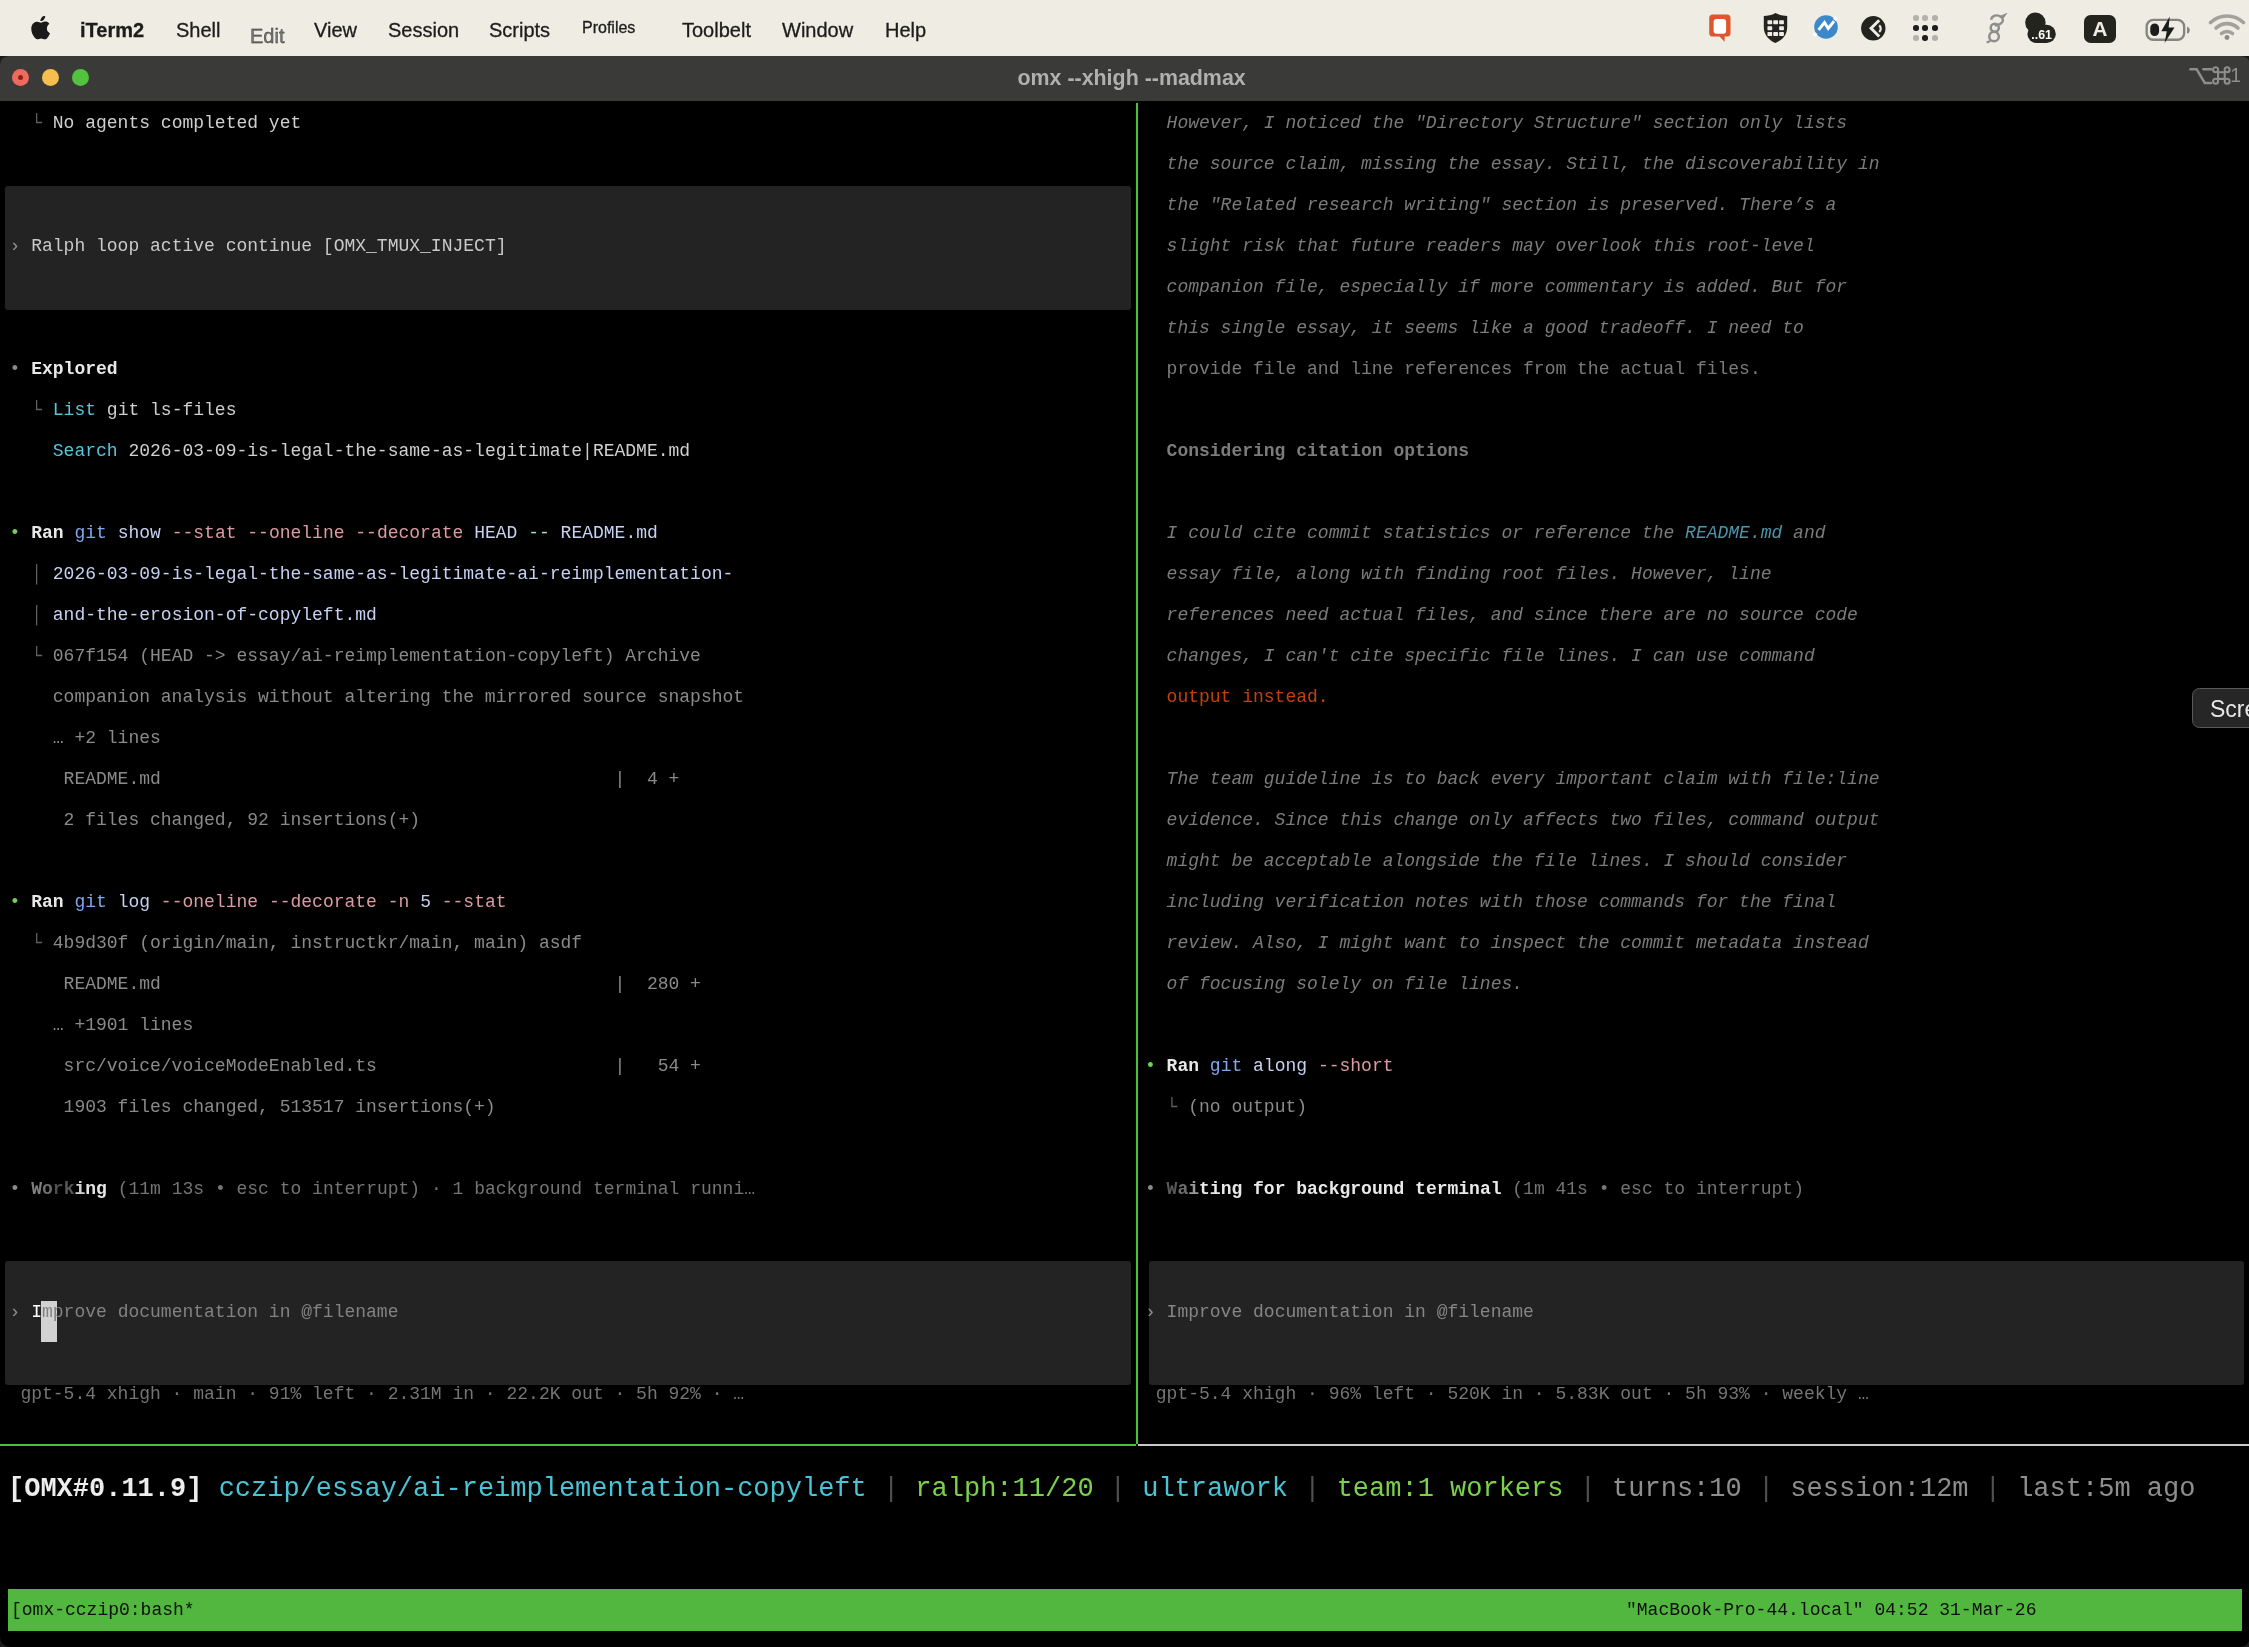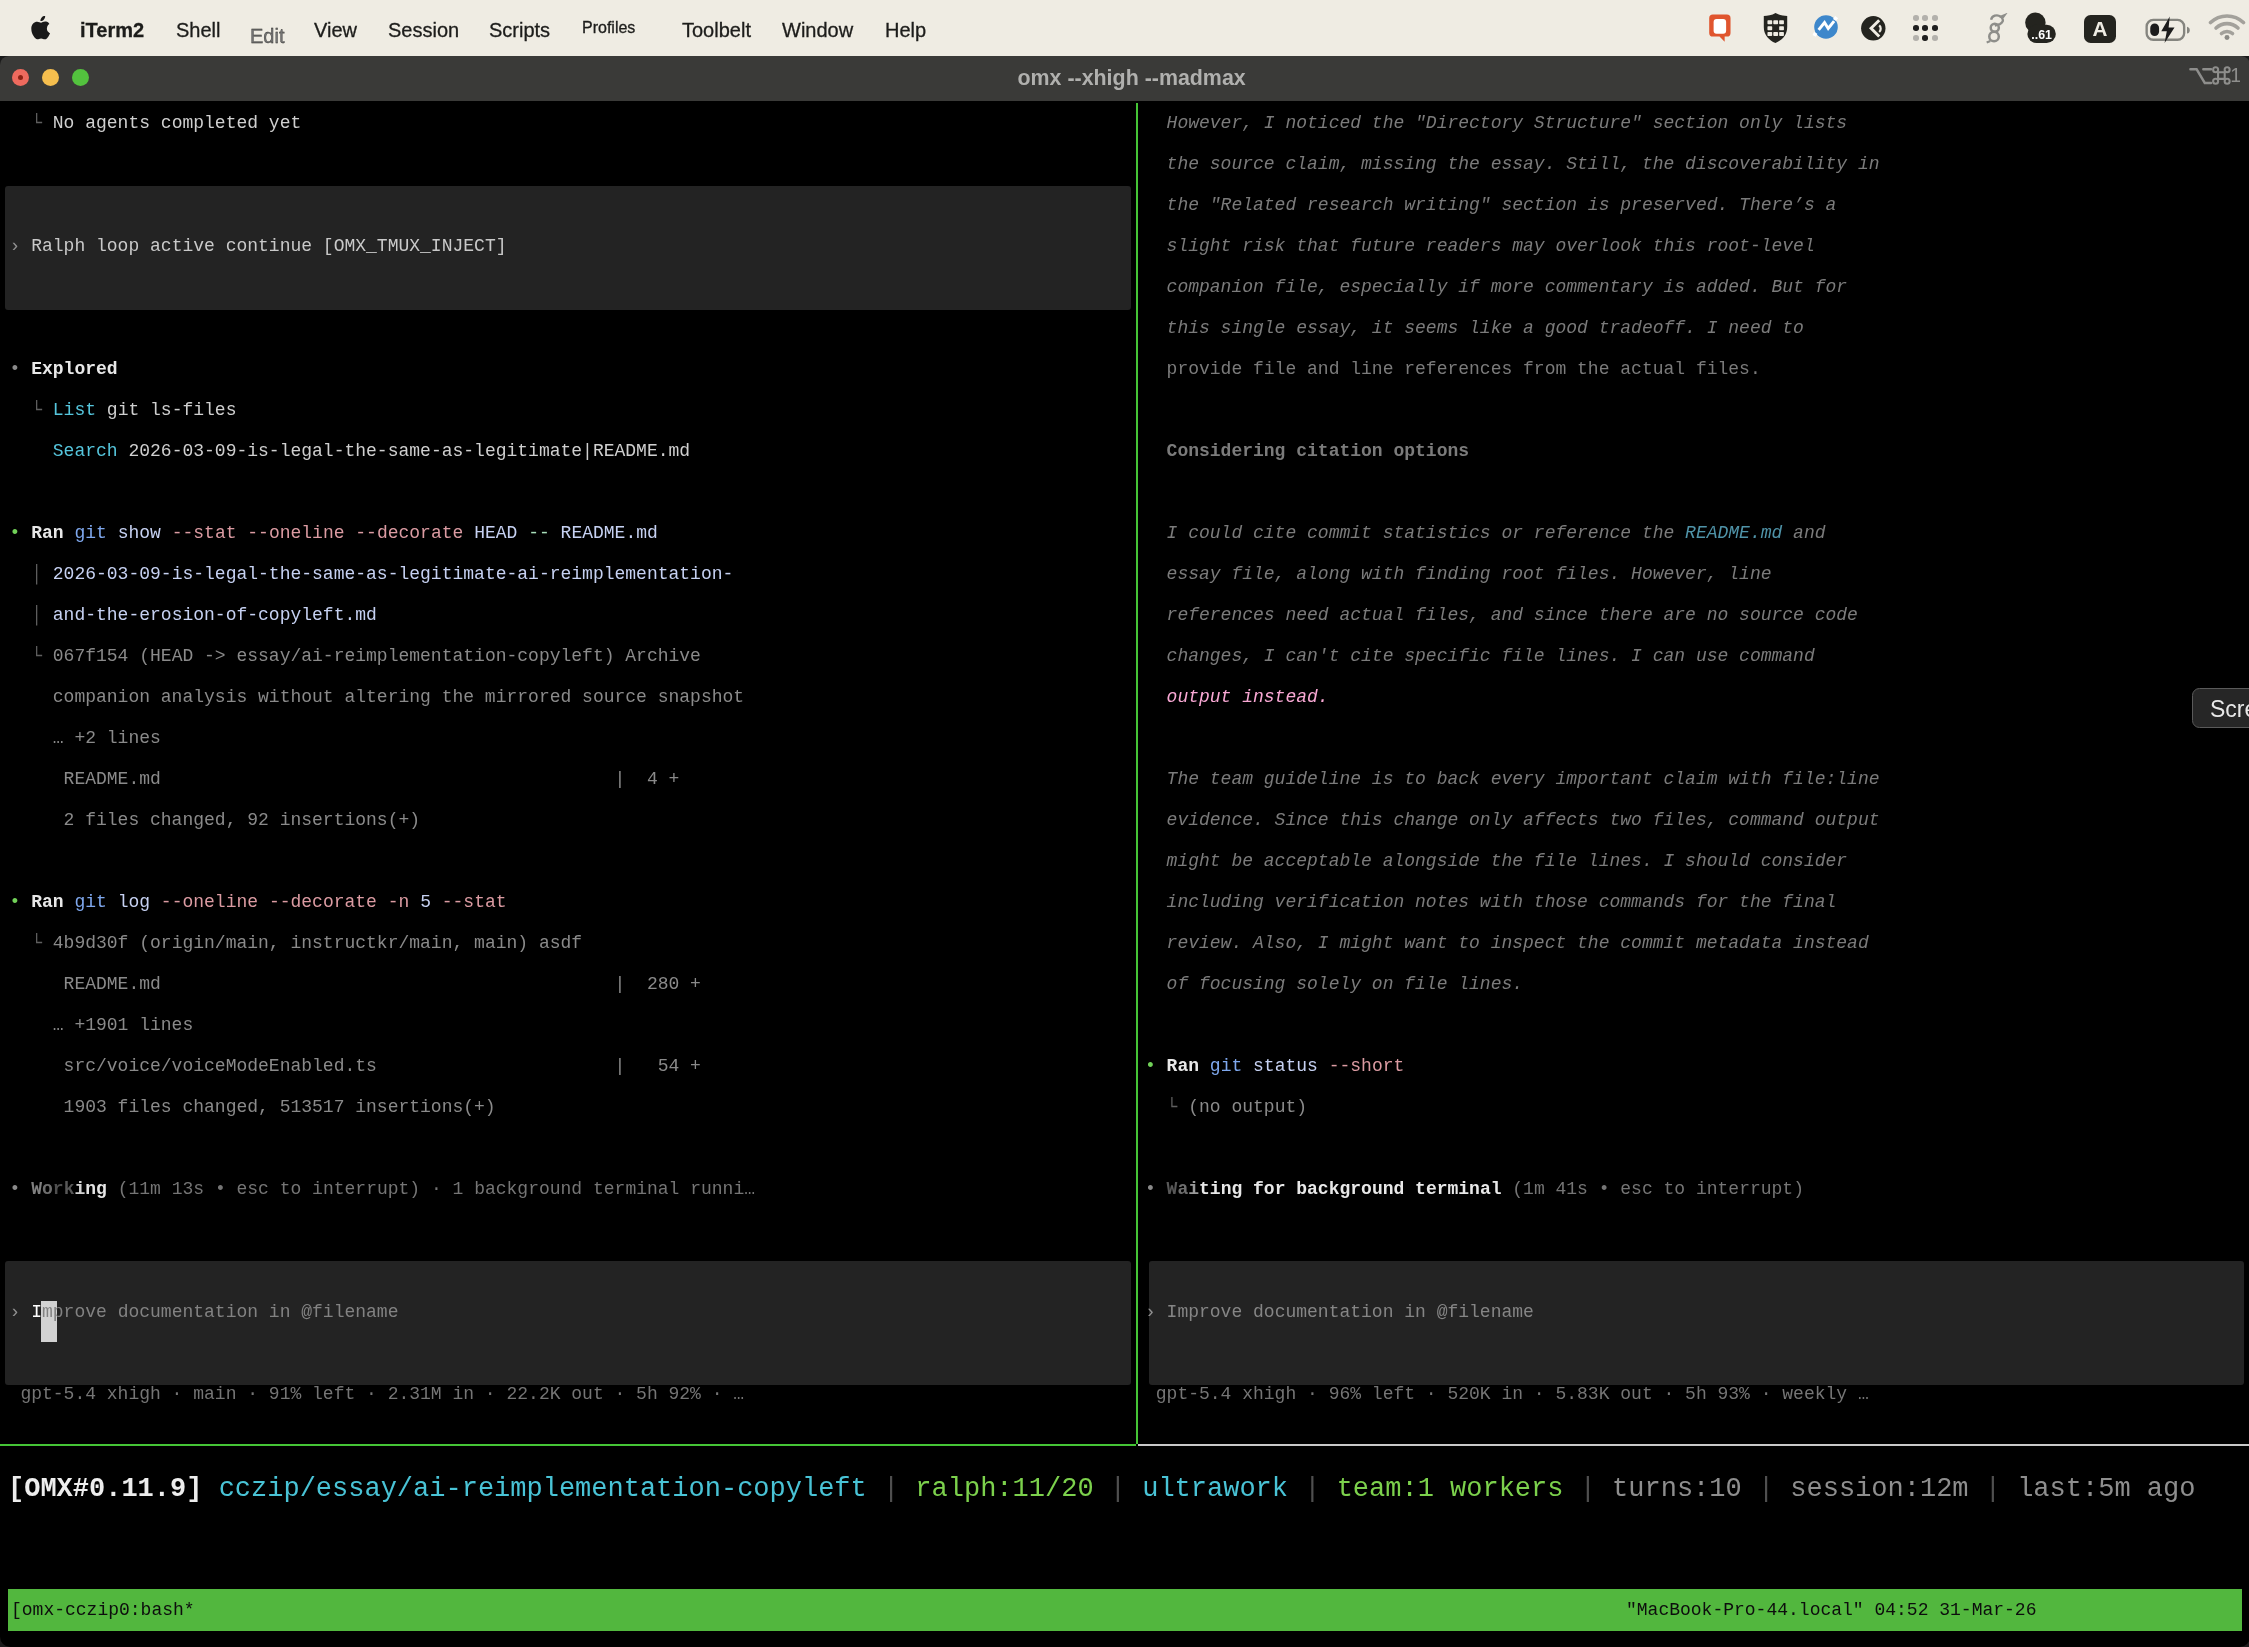--- a/index.html
+++ b/index.html
@@ -152,30 +152,30 @@
 <span style="color:#7b7b7b;font-style:italic">  companion file, especially if more commentary is added. But for</span>
 <span style="color:#7b7b7b;font-style:italic">  this single essay, it seems like a good tradeoff. I need to</span>
 <span style="color:#7b7b7b;">  provide file and line references from the actual files.</span>
 
 <span style="color:#7b7b7b;font-weight:bold;">  Considering citation options</span>
 
 <span style="color:#7b7b7b;font-style:italic">  I could cite commit statistics or reference the </span><span style="color:#4f93a8;font-style:italic">README.md</span><span style="color:#7b7b7b;font-style:italic"> and</span>
 <span style="color:#7b7b7b;font-style:italic">  essay file, along with finding root files. However, line</span>
 <span style="color:#7b7b7b;font-style:italic">  references need actual files, and since there are no source code</span>
 <span style="color:#7b7b7b;font-style:italic">  changes, I can't cite specific file lines. I can use command</span>
-<span style="color:#f9a8d4;font-style:italic">  output instead.</span>
+<span style="color:#c2410c;">  output instead.</span>
 
 <span style="color:#7b7b7b;font-style:italic">  The team guideline is to back every important claim with file:line</span>
 <span style="color:#7b7b7b;font-style:italic">  evidence. Since this change only affects two files, command output</span>
 <span style="color:#7b7b7b;font-style:italic">  might be acceptable alongside the file lines. I should consider</span>
 <span style="color:#7b7b7b;font-style:italic">  including verification notes with those commands for the final</span>
 <span style="color:#7b7b7b;font-style:italic">  review. Also, I might want to inspect the commit metadata instead</span>
 <span style="color:#7b7b7b;font-style:italic">  of focusing solely on file lines.</span>
 
-<span style="color:#71d158">• </span><span style="color:#e8e8e8;font-weight:bold">Ran</span> <span style="color:#7fa8ee">git</span> <span style="color:#c6d1f2">status</span> <span style="color:#db9ba2">--short</span>
+<span style="color:#71d158">• </span><span style="color:#e8e8e8;font-weight:bold">Ran</span> <span style="color:#7fa8ee">git</span> <span style="color:#c6d1f2">along</span> <span style="color:#db9ba2">--short</span>
 <span style="color:#5f5f5f">  └ </span><span style="color:#8a8a8a">(no output)</span>
 
 <span style="color:#8a8a8a">• </span><span style="color:#585858;font-weight:bold">W</span><span style="color:#6e6e6e;font-weight:bold">a</span><span style="color:#9a9a9a;font-weight:bold">i</span><span style="color:#e8e8e8;font-weight:bold">ting for background terminal</span><span style="color:#757575"> (1m 41s • esc to interrupt)</span>
 
 
 <span style="color:#909090">› </span><span style="color:#858585">Improve documentation in @filename</span>
 
 <span style="color:#757575"> gpt-5.4 xhigh · 96% left · 520K in · 5.83K out · 5h 93% · weekly …</span></pre>
 
   <div class="abs" style="left:1136px;top:2.2px;width:2.2px;height:1341px;background:#45c436"></div>

